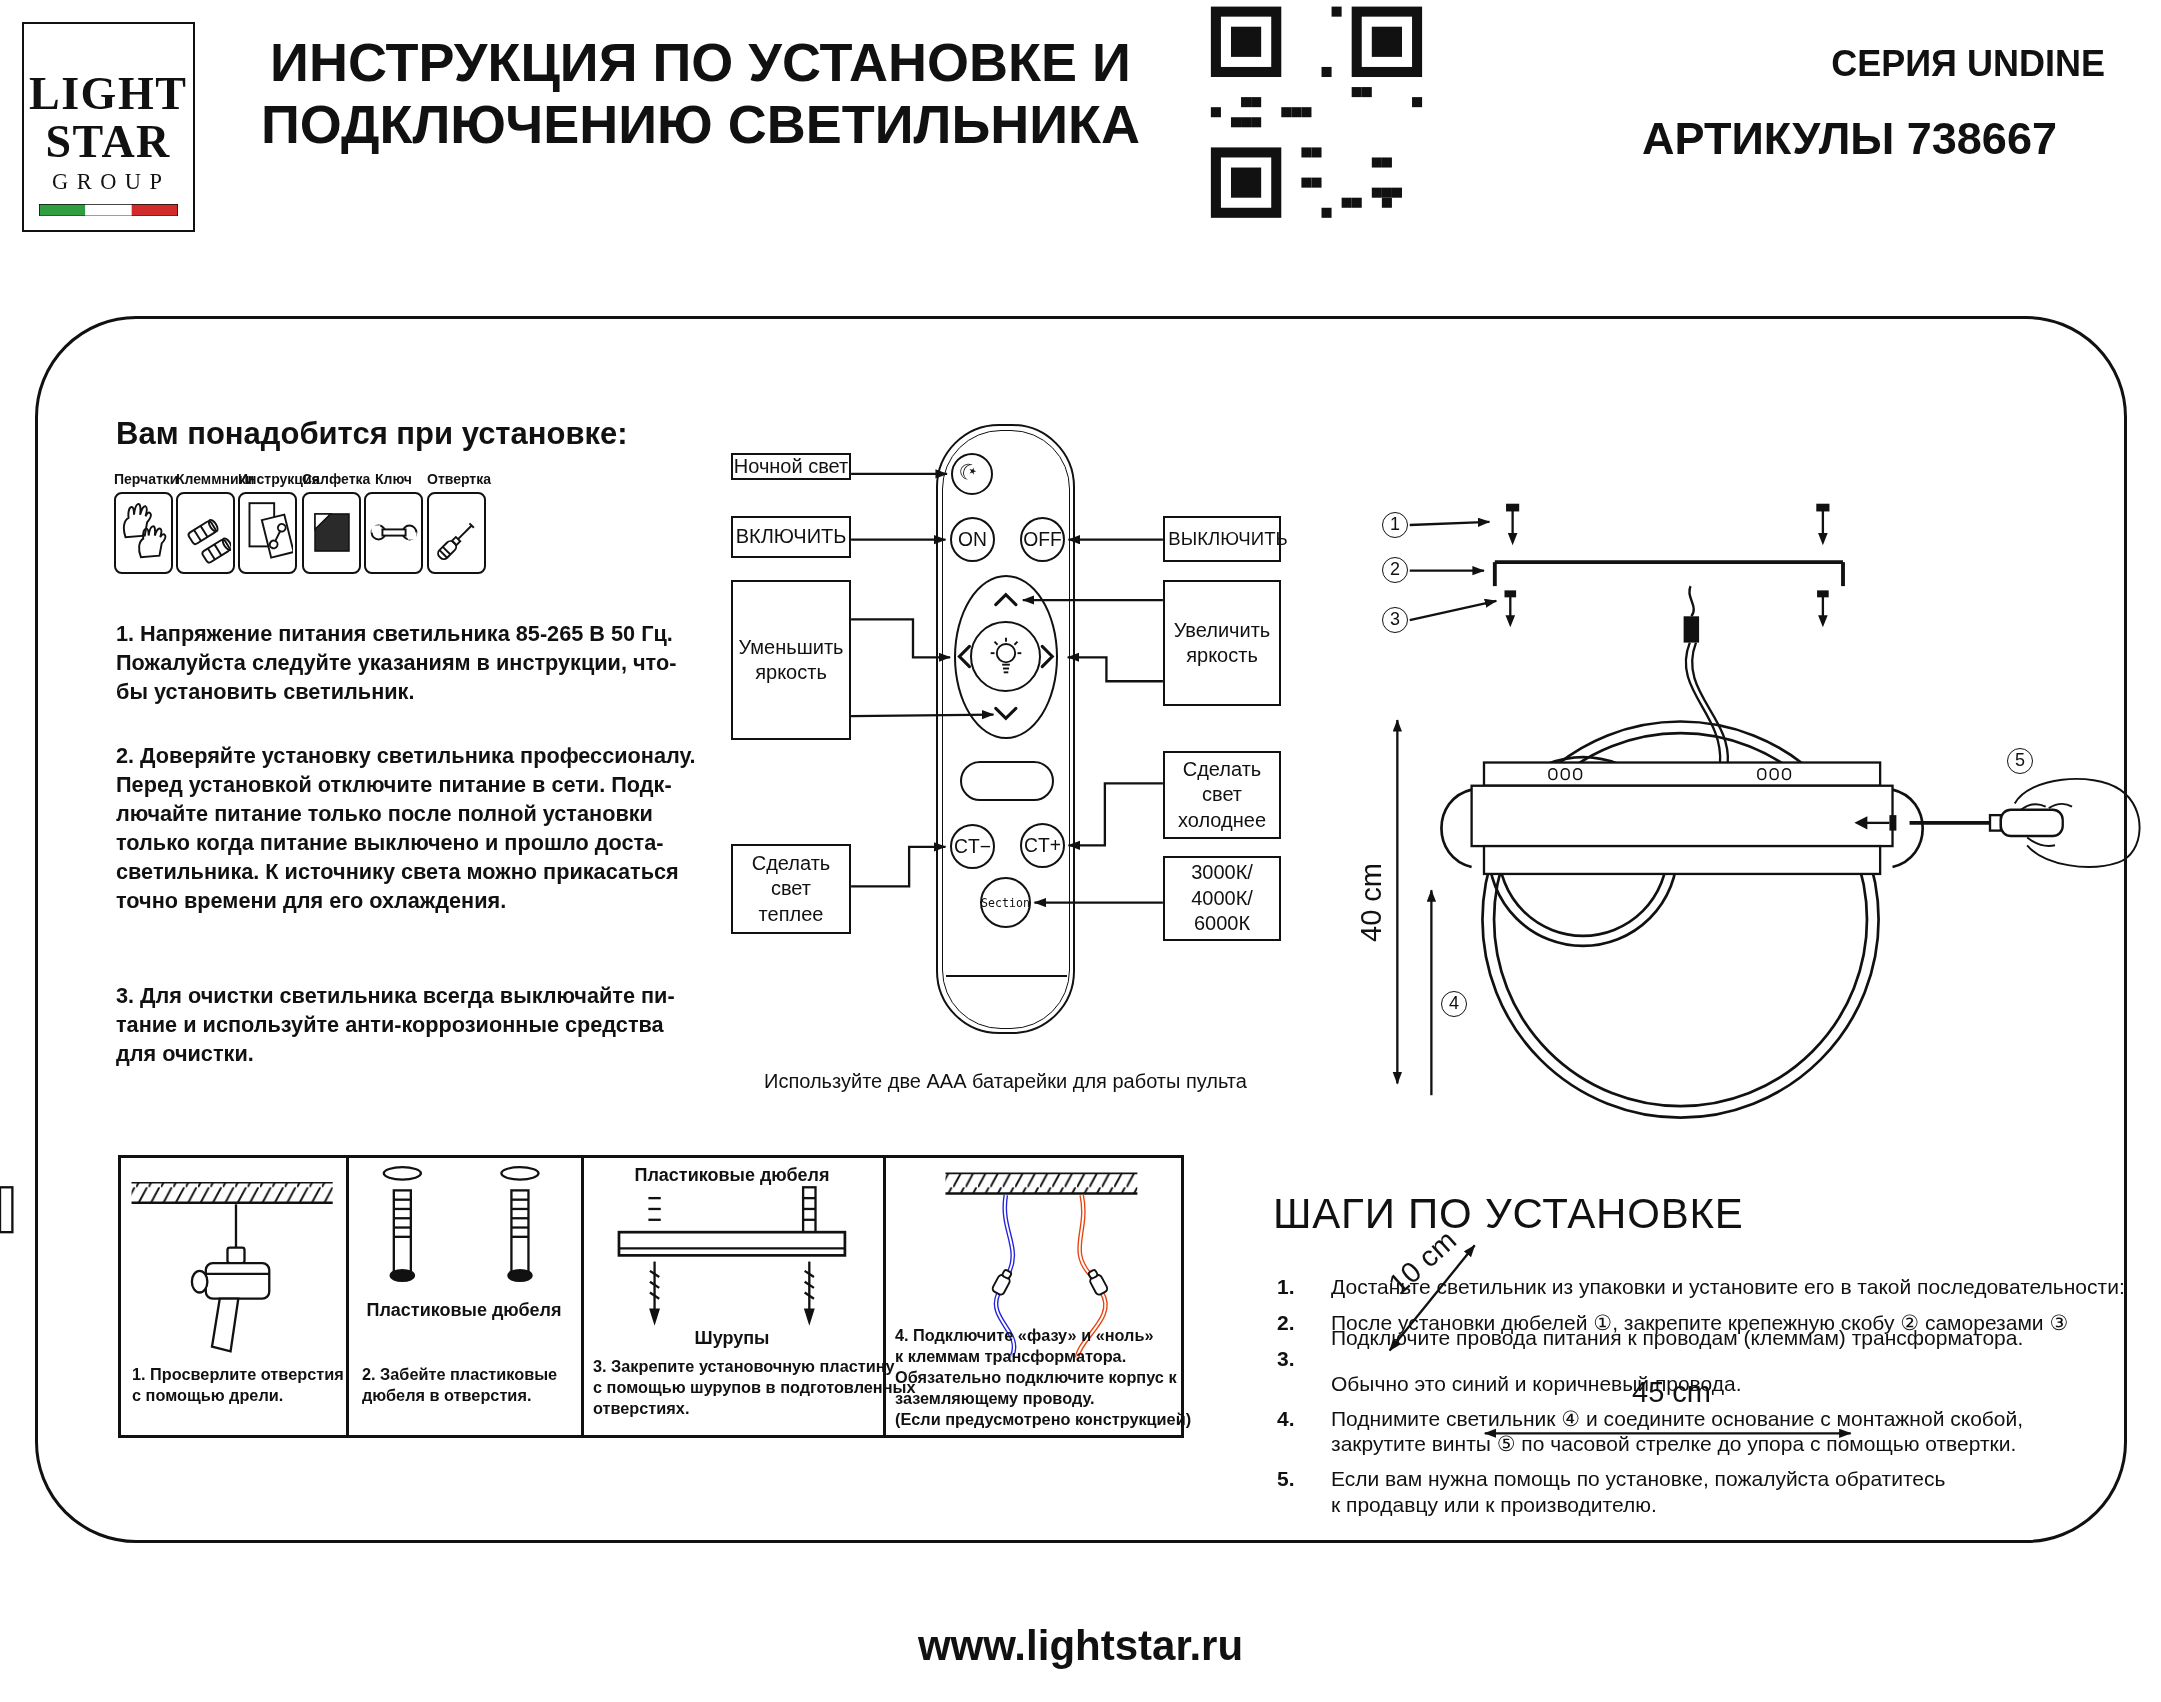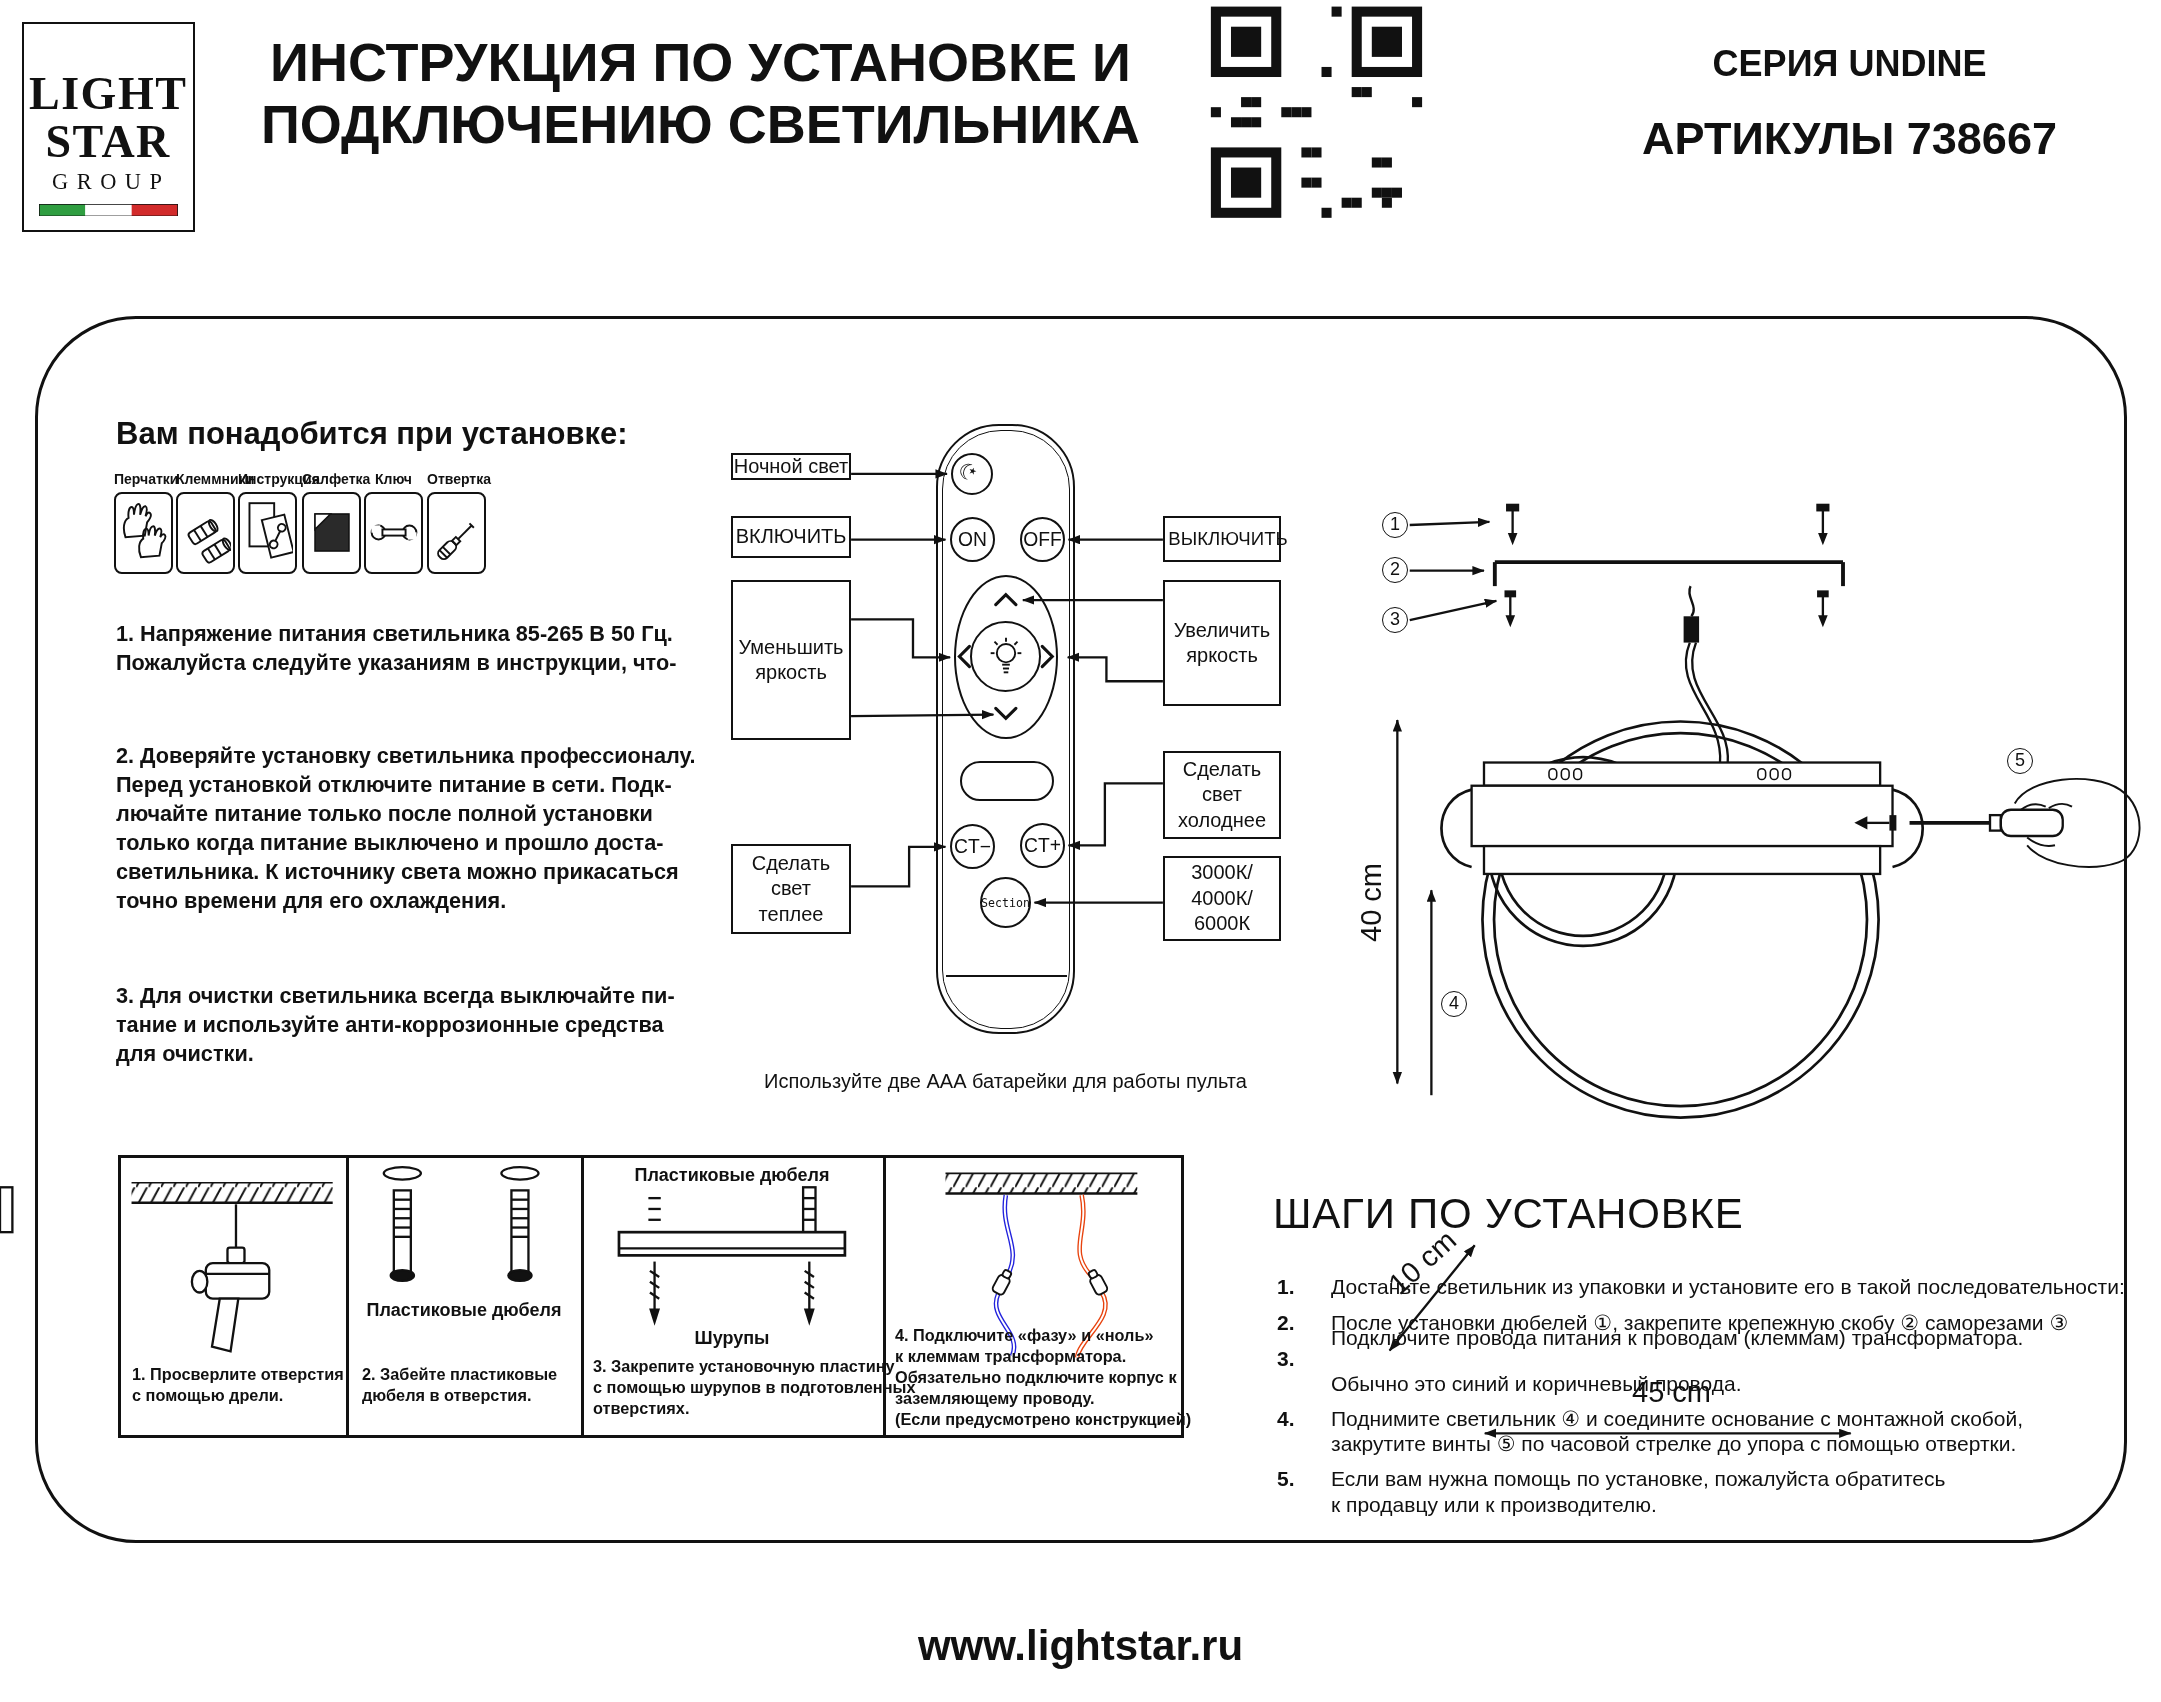--- a/index.html
+++ b/index.html
@@ -6,21 +6,21 @@
   body{width:2161px;height:1703px;position:relative;font-family:"Liberation Sans",sans-serif;color:#111;overflow:hidden;}
   .abs{position:absolute;}
   .layer{position:absolute;left:0;top:0;}
   #overlay{pointer-events:none;}
   
   .logo-box{left:21.7px;top:21.7px;width:173px;height:210px;border:2.7px solid #111;text-align:center;box-sizing:border-box;padding-top:46px;}
   .logo-line{font-family:"Liberation Serif",serif;font-weight:700;font-size:46px;line-height:48px;letter-spacing:1.5px;}
   .logo-group{font-family:"Liberation Serif",serif;font-size:22.4px;letter-spacing:8.5px;margin-top:3.1px;margin-left:6.2px;}
   .logo-flag{margin-top:9.3px;}
   .doc-title{left:209px;top:31px;width:983px;text-align:center;font-size:54px;line-height:62px;font-weight:700;}
-  .series{left:1594px;top:43px;width:511px;text-align:center;font-size:36px;font-weight:700;}
+  .series{left:1594px;top:43px;width:511px;text-align:right;font-size:36px;font-weight:700;}
   .articles{left:1594px;top:113px;width:511px;text-align:center;font-size:45px;font-weight:700;}
   
   .main-frame{left:35px;top:316px;width:2092px;height:1227px;border:3.1px solid #111;border-radius:101px;box-sizing:border-box;}
   
   .needed-heading{left:116px;top:416px;font-size:31px;font-weight:700;}
   .tool{width:59px;text-align:center;}
   .tool-label{font-size:14px;font-weight:700;white-space:nowrap;display:block;margin-bottom:4.6px;}
   .tool-box{width:59px;height:82px;border:2.3px solid #111;border-radius:7.7px;box-sizing:border-box;display:flex;align-items:center;justify-content:center;}
   
   .warn{left:116px;font-size:21.7px;font-weight:700;line-height:29px;}
@@ -372,20 +372,21 @@
       <line x1="33" y1="0" x2="58" y2="0"></line>
       <line x1="58" y1="-4" x2="58" y2="4"></line>
     </g>
   </svg>
     </div>
 </div>
 
 <div class="abs warn" style="top:619px;">
   <span>1. Напряжение питания светильника 85-265 В 50 Гц.</span>
   <span>Пожалуйста следуйте указаниям в инструкции, что-</span>
+  <span>бы установить светильник.</span>
 </div>
 <div class="abs warn" style="top:741px;">
   <span>2. Доверяйте установку светильника профессионалу.</span>
   <span>Перед установкой отключите питание в сети. Подк-</span>
   <span>лючайте питание только после полной установки</span>
   <span>только когда питание выключено и прошло доста-</span>
   <span>светильника. К источнику света можно прикасаться</span>
   <span>точно времени для его охлаждения.</span>
 </div>
 <div class="abs warn" style="top:981px;">

